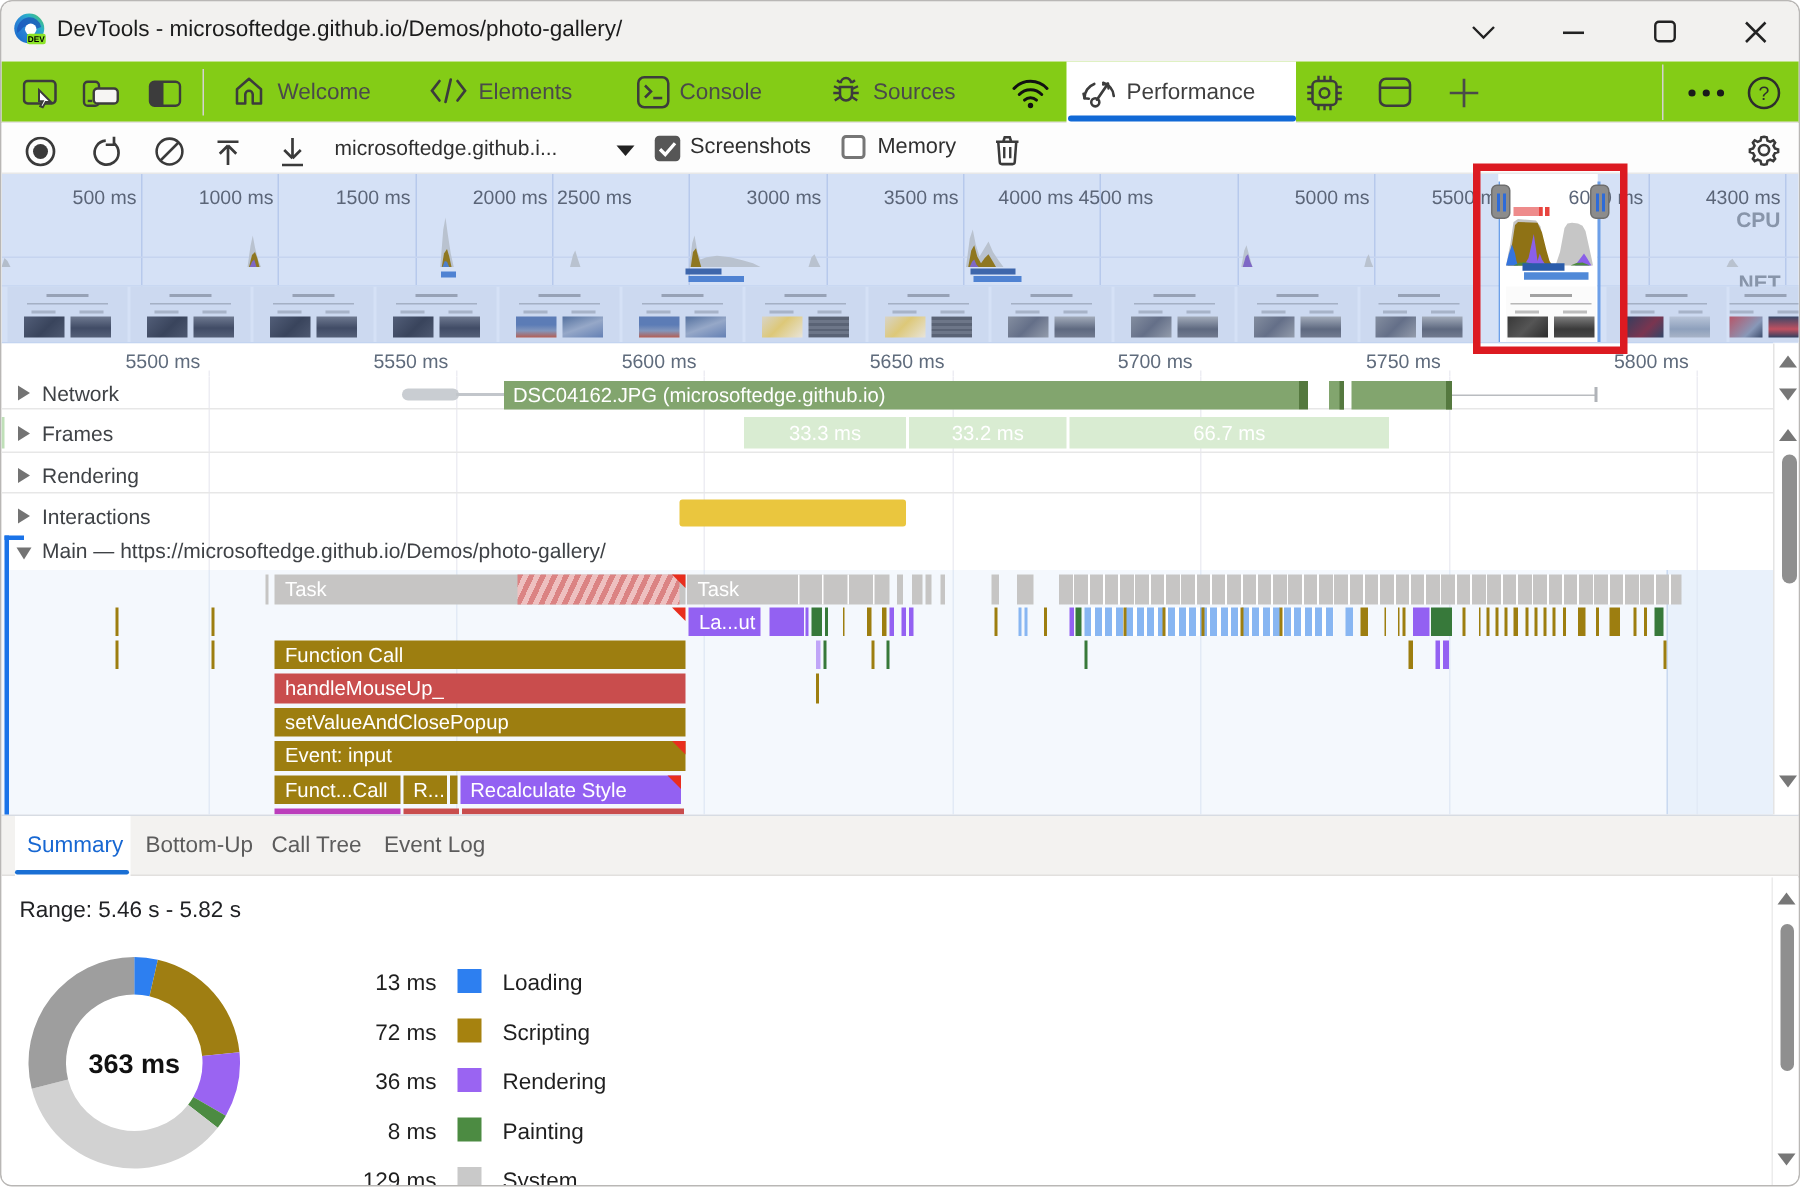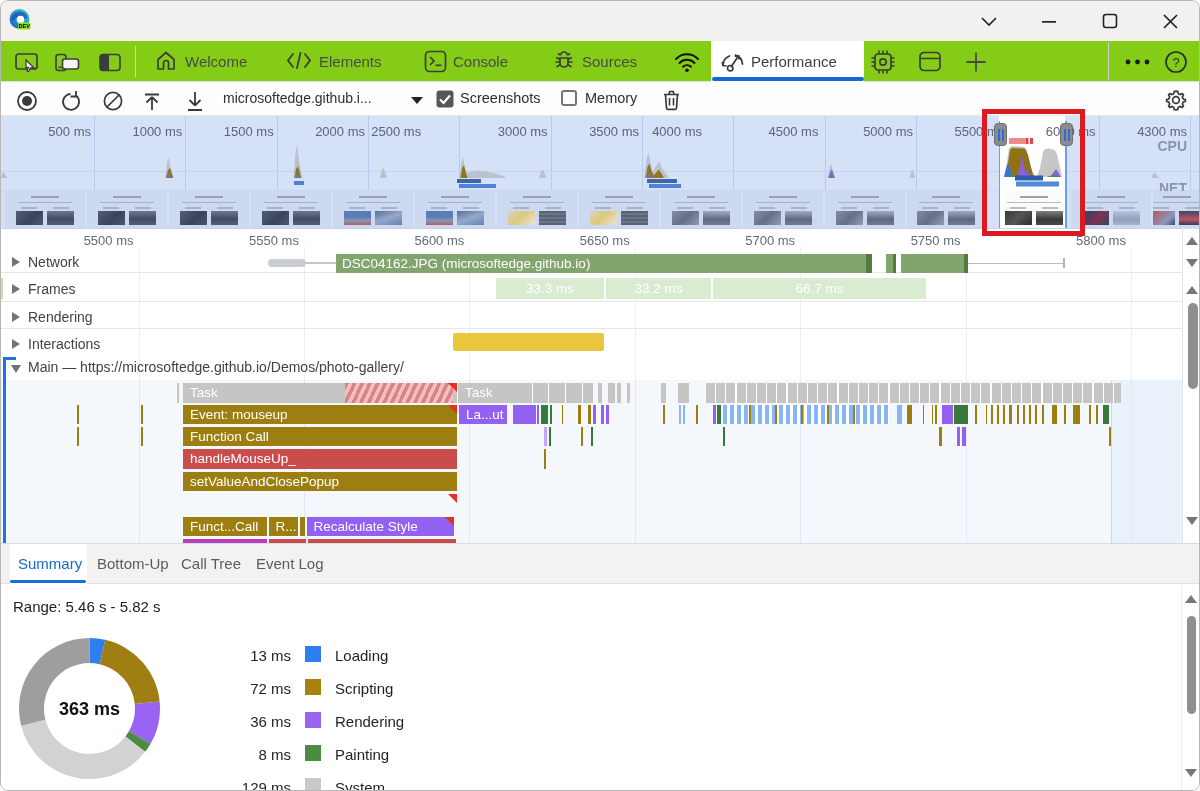--- a/index.html
+++ b/index.html
@@ -44,20 +44,21 @@
             <stop offset="0.7" stop-color="#2bb1c8"></stop>
             <stop offset="1" stop-color="#57c74f"></stop>
           </linearGradient>
         </defs>
 <circle cx="11.5" cy="11" r="10" fill="url(#eg1)"></circle>
 <path d="M3.5 14 A9 9 0 0 1 11 3.5 A8 8 0 0 1 19.5 10 L14 12 A4.5 4.5 0 0 0 6 12 Z" fill="#1b52b8" opacity="0.75"></path>
 <circle cx="12.5" cy="11.5" r="3.8" fill="#fff"></circle>
 <rect x="10" y="14.5" width="12.5" height="7" rx="1.5" fill="#8ce327"></rect>
 <text x="16.2" y="20.2" font-size="5.5" font-weight="bold" text-anchor="middle" fill="#000" font-family="Liberation Sans">DEV</text>
 </svg>
+<div class="abs" style="left:37px;top:10px;font-size:15px;color:#1c1c1c">DevTools - microsoftedge.github.io/Demos/photo-gallery/</div>
 <svg class="abs" style="left:976px;top:12px" width="218" height="17" viewBox="0 0 218 17">
 <path d="M5 5 L12 12 L19 5" stroke="#222" stroke-width="1.6" fill="none"></path>
 <rect x="65" y="8" width="14" height="1.7" fill="#222"></rect>
 <rect x="126.5" y="1.5" width="13" height="13" rx="2.5" stroke="#222" stroke-width="1.6" fill="none"></rect>
 <path d="M187 2 L200 15 M200 2 L187 15" stroke="#222" stroke-width="1.7"></path>
 </svg>
 </div>
 <div class="tabbar">
 <svg class="ticon" style="left:14px;top:10px" width="108" height="22" viewBox="0 0 108 22">
 <rect x="1" y="3" width="21" height="15" rx="2.5" stroke="#3c3c3c" stroke-width="1.7" fill="none"></rect>
@@ -177,22 +178,22 @@
 <div class="ovgrid" style="left:915.0px"></div>
 <div class="ovgrid" style="left:1097.6px"></div>
 <div class="ovgrid" style="left:1189.0px"></div>
 <div class="ovlbl" style="left:5.0px;width:85px;text-align:right">500 ms</div>
 <div class="ovlbl" style="left:96.3px;width:85px;text-align:right">1000 ms</div>
 <div class="ovlbl" style="left:187.7px;width:85px;text-align:right">1500 ms</div>
 <div class="ovlbl" style="left:279.0px;width:85px;text-align:right">2000 ms</div>
 <div class="ovlbl" style="left:370.3px;width:85px;">2500 ms</div>
 <div class="ovlbl" style="left:461.6px;width:85px;text-align:right">3000 ms</div>
 <div class="ovlbl" style="left:553.0px;width:85px;text-align:right">3500 ms</div>
-<div class="ovlbl" style="left:616px;width:85px;text-align:right">4000 ms</div>
-<div class="ovlbl" style="left:750px;width:85px;text-align:center">4500 ms</div>
+<div class="ovlbl" style="left:647px;width:85px;text-align:center">4000 ms</div>
+<div class="ovlbl" style="left:718px;width:85px;text-align:left">4500 ms</div>
 <div class="ovlbl" style="left:827.0px;width:85px;text-align:right">5000 ms</div>
 <div class="ovlbl" style="left:918.3px;width:85px;text-align:right">5500 ms</div>
 <div class="ovlbl" style="left:1009.6px;width:85px;text-align:right">6000 ms</div>
 <div class="ovlbl" style="left:1101.0px;width:85px;text-align:right">4300 ms</div>
 <div class="abs" style="left:0;top:55px;width:998px;height:1px;background:#c6d4ef"></div>
 <div class="abs" style="left:1064px;top:55px;width:136px;height:1px;background:#c6d4ef"></div>
 <div class="abs" style="left:0;top:73.5px;width:998px;height:1.5px;background:#c9d8f2"></div>
 <div class="abs" style="left:1064px;top:73.5px;width:136px;height:1.5px;background:#c9d8f2"></div>
 <div class="abs" style="right:14px;top:22px;font-size:14px;color:#8895aa;font-weight:bold">CPU</div>
 <div class="abs" style="right:14px;top:64px;font-size:14px;color:#8895aa;font-weight:bold">NET</div>
@@ -455,21 +456,20 @@
 <div class="fbar" style="left:660px;top:3px;width:5px;background:#c6c5c4;height:19.5px;"></div>
 <div class="fbar" style="left:677px;top:3px;width:11px;background:#c6c5c4;height:19.5px;"></div>
 <div class="fbar" style="left:705px;top:3px;width:415px;background:#c6c5c4;height:19.5px;background:repeating-linear-gradient(90deg,#c6c5c4 0 9px,#ffffff 9px 10.2px);"></div>
 <div class="fbar t" style="left:457px;top:3px;width:60px;background:transparent">Task</div>
 <div class="abs" style="left:530.5px;top:3px;width:1.4px;height:19.5px;background:#fff"></div>
 <div class="abs" style="left:546.5px;top:3px;width:1.4px;height:19.5px;background:#fff"></div>
 <div class="abs" style="left:563.5px;top:3px;width:1.4px;height:19.5px;background:#fff"></div>
 <div class="abs" style="left:580.5px;top:3px;width:1.4px;height:19.5px;background:#fff"></div>
 <div class="fbar" style="left:75.5px;top:24.5px;width:2.0px;background:#9d7e10;height:19.5px;"></div>
 <div class="fbar" style="left:139.5px;top:24.5px;width:2.0px;background:#9d7e10;height:19.5px;"></div>
-<div class="fbar t" style="left:182px;top:24.5px;width:274px;background:#9d7e10;height:19.5px;">Event: mouseup</div>
 <div class="redcorner" style="left:447px;top:24.5px"></div>
 <div class="fbar t" style="left:458px;top:24.5px;width:48px;background:#9361f2;height:19.5px;">La...ut</div>
 <div class="fbar" style="left:511.8px;top:24.5px;width:23.19999999999999px;background:#9361f2;height:19.5px;"></div>
 <div class="fbar" style="left:536px;top:24.5px;width:1.7999999999999545px;background:#9361f2;height:19.5px;"></div>
 <div class="fbar" style="left:539.8px;top:24.5px;width:7.7000000000000455px;background:#37793a;height:19.5px;"></div>
 <div class="fbar" style="left:549px;top:24.5px;width:1.5px;background:#37793a;height:19.5px;"></div>
 <div class="fbar" style="left:560.8px;top:24.5px;width:1.5px;background:#9d7e10;height:19.5px;"></div>
 <div class="fbar" style="left:577.4px;top:24.5px;width:2.8999999999999773px;background:#9d7e10;height:19.5px;"></div>
 <div class="fbar" style="left:587px;top:24.5px;width:3px;background:#9d7e10;height:19.5px;"></div>
 <div class="fbar" style="left:592px;top:24.5px;width:2.5px;background:#9361f2;height:19.5px;"></div>
@@ -519,20 +519,21 @@
 <div class="fbar" style="left:580px;top:46.5px;width:1.5px;background:#9d7e10;height:19.5px;"></div>
 <div class="fbar" style="left:590px;top:46.5px;width:1.5px;background:#37793a;height:19.5px;"></div>
 <div class="fbar" style="left:722px;top:46.5px;width:1.5px;background:#37793a;height:19.5px;"></div>
 <div class="fbar" style="left:938px;top:46.5px;width:2.5px;background:#9d7e10;height:19.5px;"></div>
 <div class="fbar" style="left:956px;top:46.5px;width:3px;background:#9361f2;height:19.5px;"></div>
 <div class="fbar" style="left:961px;top:46.5px;width:4px;background:#9361f2;height:19.5px;"></div>
 <div class="fbar" style="left:1108px;top:46.5px;width:2px;background:#9d7e10;height:19.5px;"></div>
 <div class="fbar t" style="left:182px;top:69px;width:274px;background:#c94d4d;height:19.5px;">handleMouseUp_</div>
 <div class="fbar" style="left:543px;top:69px;width:2px;background:#9d7e10;height:19.5px;"></div>
 <div class="fbar t" style="left:182px;top:91.5px;width:274px;background:#9d7e10;height:19.5px;">setValueAndClosePopup</div>
+<div class="fbar t" style="left:182px;top:114px;width:274px;background:#9d7e10;height:19.5px;">Event: input</div>
 <div class="redcorner" style="left:447px;top:114px"></div>
 <div class="fbar t" style="left:182px;top:136.5px;width:83.5px;background:#9d7e10;height:19.5px;">Funct...Call</div>
 <div class="fbar t" style="left:267.5px;top:136.5px;width:29.5px;background:#9d7e10;height:19.5px;">R...</div>
 <div class="fbar" style="left:298.5px;top:136.5px;width:5.5px;background:#9d7e10;height:19.5px;"></div>
 <div class="fbar t" style="left:305.5px;top:136.5px;width:147.5px;background:#9361f2;height:19.5px;">Recalculate Style</div>
 <div class="redcorner" style="left:444px;top:136.5px"></div>
 <div class="fbar" style="left:182px;top:158.5px;width:83.5px;background:#bb3dbb;height:4.5px;"></div>
 <div class="fbar" style="left:267.5px;top:158.5px;width:37.5px;background:#c94d4d;height:4.5px;"></div>
 <div class="fbar" style="left:306.5px;top:158.5px;width:148.5px;background:#c94d4d;height:4.5px;"></div>
 </div>

